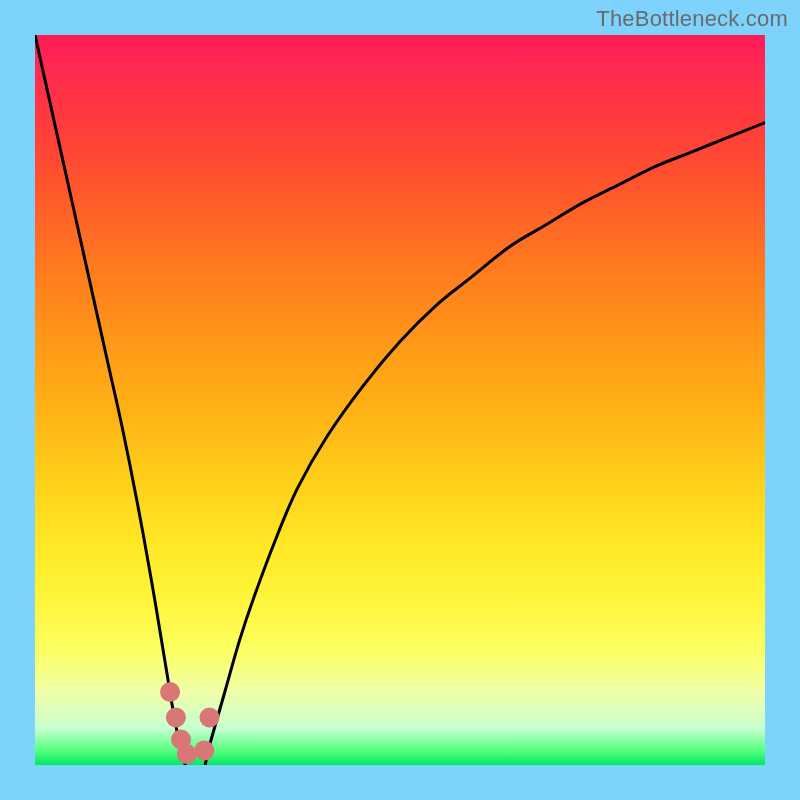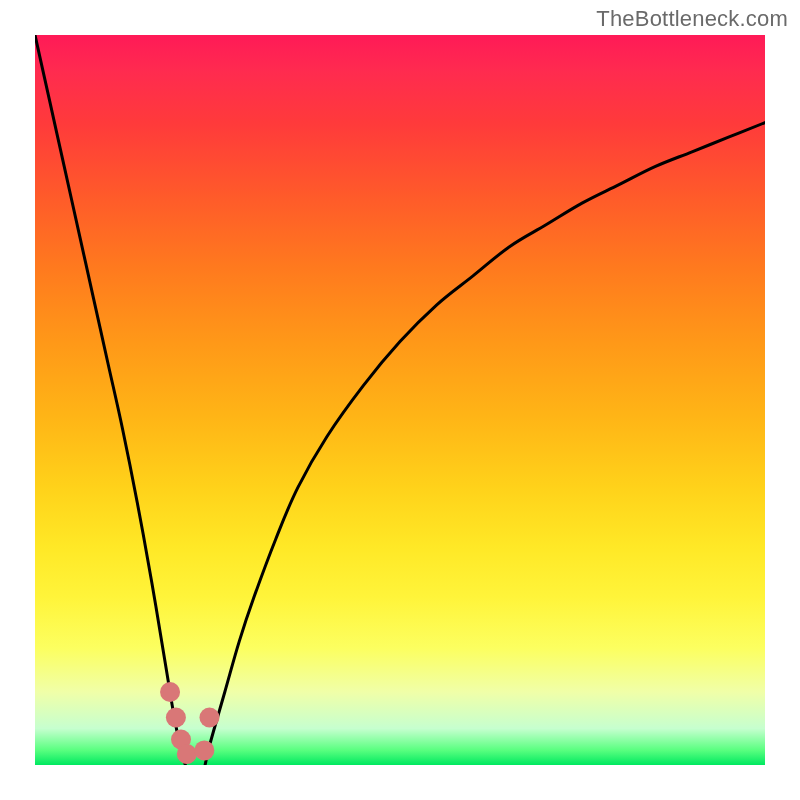--- a/index.html
+++ b/index.html
@@ -8,21 +8,21 @@
     width: 800px;
     height: 800px;
     overflow: hidden;
     font-family: Arial, Helvetica, sans-serif;
     background: #000;
   }
   .frame {
     position: relative;
     width: 800px;
     height: 800px;
-    background: #ffffff;
+    background: #7dd3fc;
   }
   .plot-area {
     position: absolute;
     left: 35px;
     top: 35px;
     width: 730px;
     height: 730px;
     overflow: hidden;
   }
   .gradient-bg {

